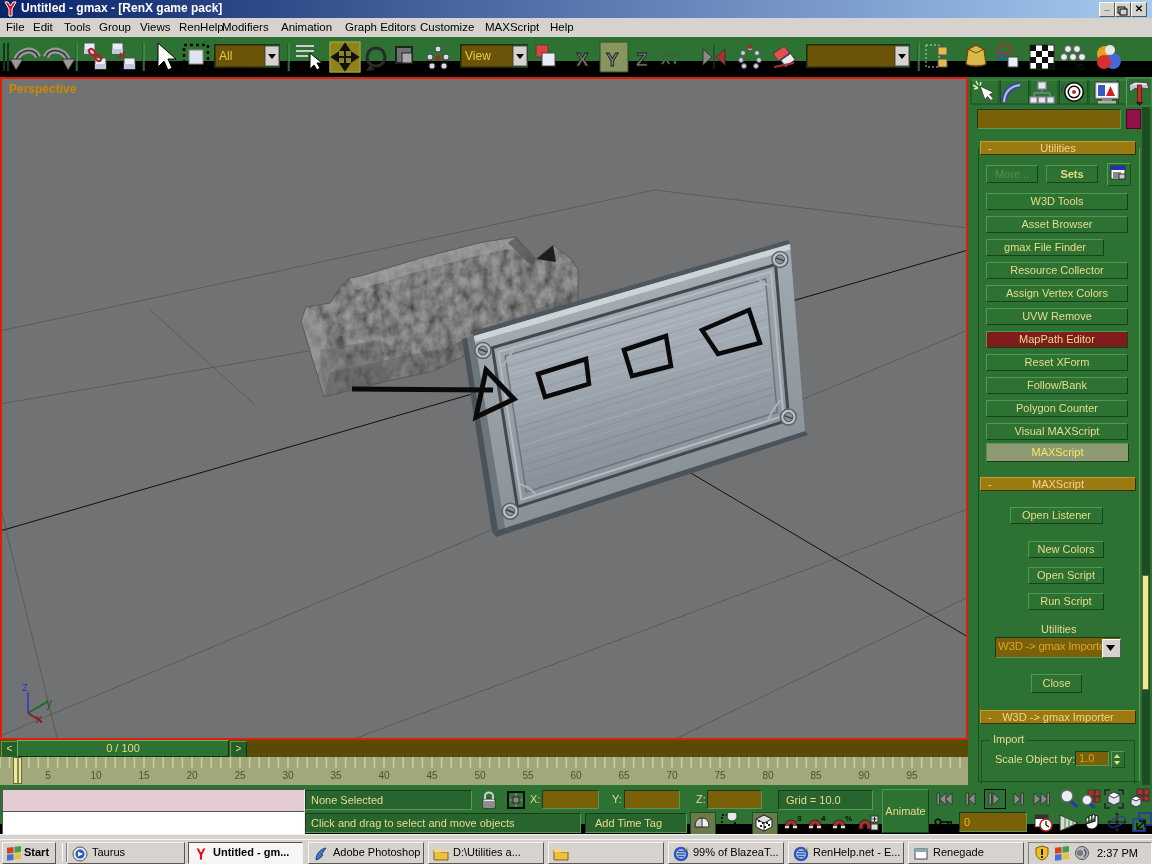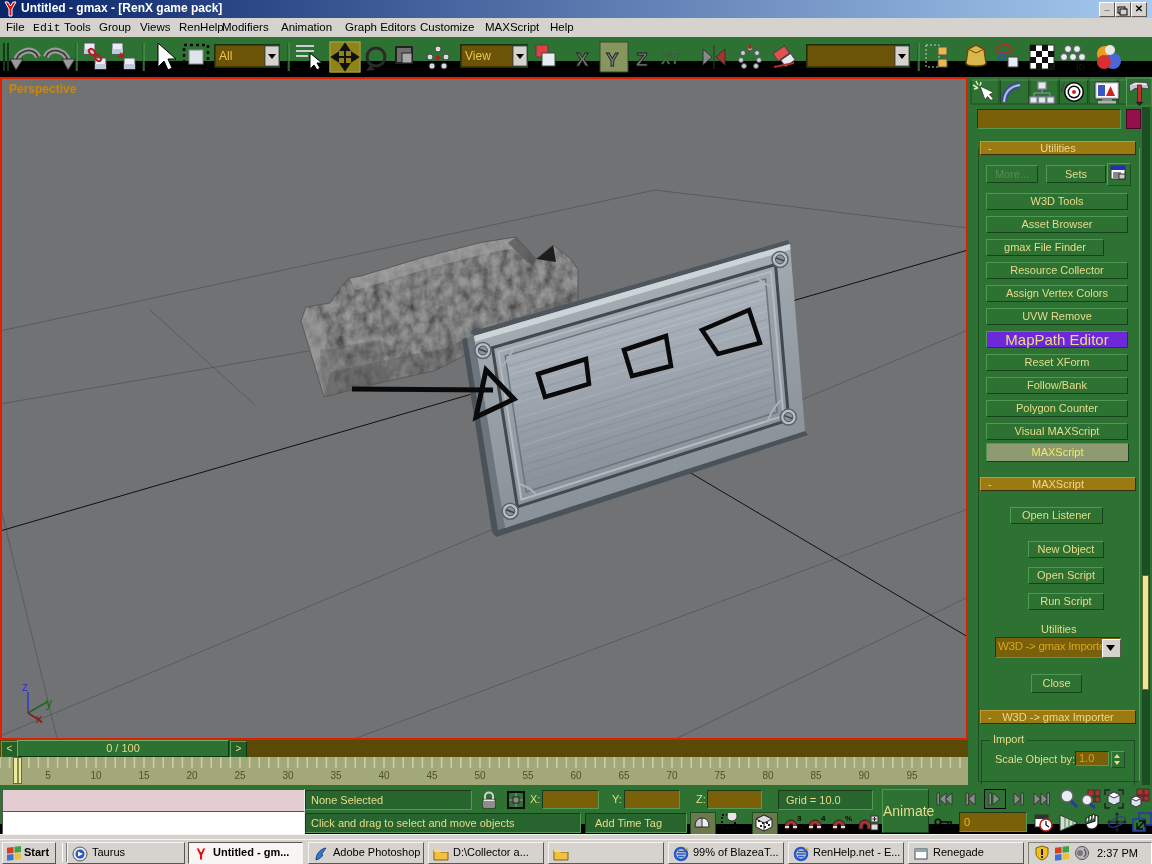--- a/index.html
+++ b/index.html
@@ -1,37 +1,37 @@
 <!DOCTYPE html>
 <html><head><meta charset="utf-8"><style>
 html,body{margin:0;padding:0;width:1152px;height:864px;overflow:hidden;background:#000;}
 body{font-family:"Liberation Sans",sans-serif;position:relative;}
 .abs{position:absolute;}
 .yt{color:#e9db8b;font-size:11px;}
-.btn{position:absolute;background:#2d7233;border-top:1px solid #4f9a52;border-left:1px solid #4f9a52;border-right:1px solid #15421a;border-bottom:1px solid #15421a;color:#e9db8b;font-size:14px;text-align:center;box-sizing:border-box;}
+.btn{position:absolute;background:#2d7233;border-top:1px solid #4f9a52;border-left:1px solid #4f9a52;border-right:1px solid #15421a;border-bottom:1px solid #15421a;color:#e9db8b;font-size:11px;text-align:center;box-sizing:border-box;}
 .fld{position:absolute;background:#7a6008;border-top:1px solid #1a3a1a;border-left:1px solid #1a3a1a;border-right:1px solid #569a56;border-bottom:1px solid #569a56;box-sizing:border-box;}
 .gfld{position:absolute;background:#28652e;border-top:1px solid #1a3a1a;border-left:1px solid #1a3a1a;border-right:1px solid #569a56;border-bottom:1px solid #569a56;box-sizing:border-box;color:#e9db8b;font-size:11px;}
 .tb{position:absolute;height:22px;background:#d6d3ce;border-top:1px solid #f5f4f2;border-left:1px solid #f5f4f2;border-right:1px solid #5a5751;border-bottom:1px solid #5a5751;font-size:11px;color:#000;box-sizing:border-box;white-space:nowrap;overflow:hidden;}
 </style></head><body>
 
 <div class="abs" style="left:0;top:0;width:1152px;height:18px;background:linear-gradient(to right,#0a246a,#a6caf0);">
  <svg class="abs" style="left:3px;top:1px" width="15" height="16" viewBox="0 0 15 16">
   <path d="M2 1 L5 1 L7.5 5 L10 1 L13 1 L9 8 L9 15 L6 15 L6 8 Z" fill="#e01010" stroke="#fff" stroke-width="1"></path>
  </svg>
  <span class="abs" style="left:21px;top:1px;color:#fff;font-size:12px;font-weight:bold;">Untitled - gmax - [RenX game pack]</span>
  <div class="abs" style="left:1099px;top:2px;width:14px;height:13px;background:#d6d3ce;border:1px solid;border-color:#fff #5a5751 #5a5751 #fff;font-size:9px;text-align:center;line-height:9px;font-weight:bold;">_</div>
  <div class="abs" style="left:1115px;top:2px;width:14px;height:13px;background:#d6d3ce;border:1px solid;border-color:#fff #5a5751 #5a5751 #fff;"><svg width="12" height="11">
         <rect x="2" y="1" width="7" height="6" fill="none" stroke="#000"></rect>
         <rect x="4" y="3" width="7" height="6" fill="#d6d3ce" stroke="#000"></rect>
       </svg></div>
  <div class="abs" style="left:1131px;top:2px;width:14px;height:13px;background:#d6d3ce;border:1px solid;border-color:#fff #5a5751 #5a5751 #fff;text-align:center;font-size:10px;line-height:11px;font-weight:bold;">✕</div>
 </div>
 <div class="abs" style="left:0;top:18px;width:1152px;height:19px;background:#d6d3ce;">
     <span class="abs" style="left:6px;top:3px;color:#000;font-size:11.5px;">File</span>
-    <span class="abs" style="left:33px;top:3px;color:#000;font-size:11.5px;font-family:Liberation Mono, monospace;">Edit</span>
+    <span class="abs" style="left:33px;top:3px;color:#000;font-size:11.5px;">Edit</span>
     <span class="abs" style="left:64px;top:3px;color:#000;font-size:11.5px;">Tools</span>
     <span class="abs" style="left:99px;top:3px;color:#000;font-size:11.5px;">Group</span>
     <span class="abs" style="left:140px;top:3px;color:#000;font-size:11.5px;">Views</span>
     <span class="abs" style="left:179px;top:3px;color:#000;font-size:11.5px;">RenHelp</span>
     <span class="abs" style="left:222px;top:3px;color:#000;font-size:11.5px;">Modifiers</span>
     <span class="abs" style="left:281px;top:3px;color:#000;font-size:11.5px;">Animation</span>
     <span class="abs" style="left:345px;top:3px;color:#000;font-size:11.5px;">Graph Editors</span>
     <span class="abs" style="left:420px;top:3px;color:#000;font-size:11.5px;">Customize</span>
     <span class="abs" style="left:485px;top:3px;color:#000;font-size:11.5px;">MAXScript</span>
     <span class="abs" style="left:550px;top:3px;color:#000;font-size:11.5px;">Help</span>
@@ -313,45 +313,45 @@
       </g>
     </svg>
     <div class="fld" style="left:9px;top:32px;width:144px;height:20px;"></div>
     <div class="abs" style="left:158px;top:32px;width:15px;height:20px;background:#93104c;border:1px solid #4a0828;box-sizing:border-box;"></div>
     <div class="abs" style="left:12px;top:64px;width:156px;height:14px;background:#9c7a12;border-top:1px solid #c09a30;border-left:1px solid #c09a30;border-right:1px solid #3a2e08;border-bottom:1px solid #3a2e08;box-sizing:border-box;">
       <span class="abs" style="left:7px;top:0px;color:#ead98c;font-size:11px;">-</span>
       <span class="abs" style="left:0;top:0px;width:100%;text-align:center;color:#ead98c;font-size:11px;">Utilities</span>
     </div>
     <div class="abs" style="left:10px;top:71px;width:160px;height:633px;border-left:1px solid #1d4d22;border-bottom:1px solid #1d4d22;border-right:1px solid #56a05a;"></div>
     <div class="btn" style="left:18px;top:88px;width:52px;height:18px;line-height:16px;font-size:11px;color:#5a8a5a;background:#2d7233;">More...</div>
-    <div class="btn" style="left:78px;top:88px;width:60px;height:18px;line-height:16px;font-size:11px;color:#e9db8b;background:#2d7233;">Sets</div>
+    <div class="btn" style="left:78px;top:88px;width:52px;height:18px;line-height:16px;font-size:11px;color:#e9db8b;background:#2d7233;font-weight:bold;">Sets</div>
     <div class="abs" style="left:139px;top:86px;width:22px;height:21px;background:#2d7233;border:1px solid #56a05a;border-right-color:#1d4d22;border-bottom-color:#1d4d22;"><svg width="20" height="19">
         <rect x="3" y="2" width="14" height="13" fill="#fff" stroke="#333"></rect>
         <rect x="3" y="2" width="14" height="4" fill="#2030b0"></rect>
         <rect x="5" y="8" width="8" height="6" fill="#888"></rect>
         <rect x="11" y="10" width="6" height="5" fill="#ccc" stroke="#333"></rect>
       </svg></div>
     <div class="btn" style="left:18px;top:116px;width:142px;height:17px;line-height:15px;font-size:11px;color:#e9db8b;background:#2d7233;">W3D Tools</div>
     <div class="btn" style="left:18px;top:139px;width:142px;height:17px;line-height:15px;font-size:11px;color:#e9db8b;background:#2d7233;">Asset Browser</div>
     <div class="btn" style="left:18px;top:162px;width:118px;height:17px;line-height:15px;font-size:11px;color:#e9db8b;background:#2d7233;">gmax File Finder</div>
     <div class="btn" style="left:18px;top:185px;width:142px;height:17px;line-height:15px;font-size:11px;color:#e9db8b;background:#2d7233;">Resource Collector</div>
     <div class="btn" style="left:18px;top:208px;width:142px;height:17px;line-height:15px;font-size:11px;color:#e9db8b;background:#2d7233;">Assign Vertex Colors</div>
     <div class="btn" style="left:18px;top:231px;width:142px;height:17px;line-height:15px;font-size:11px;color:#e9db8b;background:#2d7233;">UVW Remove</div>
-    <div class="btn" style="left:18px;top:254px;width:142px;height:17px;line-height:15px;font-size:15px;color:#e9db8b;background:#6d28d9;">MapPath Editor</div>
+    <div class="btn" style="left:18px;top:254px;width:142px;height:17px;line-height:15px;font-size:11px;color:#e9db8b;background:#7f1d1d;">MapPath Editor</div>
     <div class="btn" style="left:18px;top:277px;width:142px;height:17px;line-height:15px;font-size:11px;color:#e9db8b;background:#2d7233;">Reset XForm</div>
     <div class="btn" style="left:18px;top:300px;width:142px;height:17px;line-height:15px;font-size:11px;color:#e9db8b;background:#2d7233;">Follow/Bank</div>
     <div class="btn" style="left:18px;top:323px;width:142px;height:17px;line-height:15px;font-size:11px;color:#e9db8b;background:#2d7233;">Polygon Counter</div>
     <div class="btn" style="left:18px;top:346px;width:142px;height:17px;line-height:15px;font-size:11px;color:#e9db8b;background:#2d7233;">Visual MAXScript</div>
     <div class="btn" style="left:18px;top:366px;width:143px;height:19px;line-height:17px;font-size:11px;color:#f3e768;background:#8e9a72;">MAXScript</div>
     <div class="abs" style="left:12px;top:400px;width:156px;height:14px;background:#9c7a12;border-top:1px solid #c09a30;border-left:1px solid #c09a30;border-right:1px solid #3a2e08;border-bottom:1px solid #3a2e08;box-sizing:border-box;">
       <span class="abs" style="left:7px;top:0px;color:#ead98c;font-size:11px;">-</span>
       <span class="abs" style="left:0;top:0px;width:100%;text-align:center;color:#ead98c;font-size:11px;">MAXScript</span>
     </div>
     <div class="btn" style="left:42px;top:430px;width:93px;height:17px;line-height:15px;font-size:11px;color:#e9db8b;background:#2d7233;">Open Listener</div>
-    <div class="btn" style="left:60px;top:464px;width:76px;height:17px;line-height:15px;font-size:11px;color:#e9db8b;background:#2d7233;">New Object</div>
+    <div class="btn" style="left:60px;top:464px;width:76px;height:17px;line-height:15px;font-size:11px;color:#e9db8b;background:#2d7233;">New Colors</div>
     <div class="btn" style="left:60px;top:490px;width:76px;height:17px;line-height:15px;font-size:11px;color:#e9db8b;background:#2d7233;">Open Script</div>
     <div class="btn" style="left:60px;top:516px;width:76px;height:17px;line-height:15px;font-size:11px;color:#e9db8b;background:#2d7233;">Run Script</div>
     <span class="abs yt" style="left:73px;top:546px;">Utilities</span>
     <div class="fld" style="left:27px;top:560px;width:126px;height:21px;"></div>
     <span class="abs" style="left:30px;top:563px;color:#d8a520;font-size:11.5px;white-space:nowrap;overflow:hidden;width:104px;letter-spacing:-0.3px;">W3D -&gt; gmax Importe</span>
     <div class="abs" style="left:134px;top:562px;width:17px;height:17px;background:#d6d3ce;border:1px solid;border-color:#fff #5a5751 #5a5751 #fff;"><svg width="15" height="15">
         <path d="M3 5 l4.5 6 l4.5 -6 z" fill="#000"></path>
       </svg></div>
     <div class="btn" style="left:63px;top:597px;width:51px;height:19px;line-height:17px;font-size:11px;color:#e9db8b;background:#2d7233;">Close</div>
     <div class="abs" style="left:12px;top:633px;width:156px;height:14px;background:#9c7a12;border-top:1px solid #c09a30;border-left:1px solid #c09a30;border-right:1px solid #3a2e08;border-bottom:1px solid #3a2e08;box-sizing:border-box;">
@@ -688,21 +688,21 @@
       <span class="abs" style="left:4px;top:3px;width:16px;height:16px;"><svg width="16" height="16">
           <path d="M13 2 C7 3 3 8 3 14 C6 13 8 12 10 9 L8.5 8.5 C10 6 11.5 4 13 2 Z" fill="#3878c8" stroke="#1a4a8a"></path>
         </svg></span>
       <span class="abs" style="left:24px;top:3px;">Adobe Photoshop</span>
     </div>
     <div class="tb" style="left:428px;top:2px;width:116px;background:#d6d3ce;">
       <span class="abs" style="left:4px;top:3px;width:16px;height:16px;"><svg width="16" height="16">
           <path d="M1 4 l5 0 l1.5 2 l7.5 0 l0 8 l-14 0 z" fill="#f0c040" stroke="#806020"></path>
           <path d="M1 6 l14 0 l0 -1 l-7.5 0 l-1.5 -2 l-5 0 z" fill="#f8d878"></path>
         </svg></span>
-      <span class="abs" style="left:24px;top:3px;">D:\Collector a...</span>
+      <span class="abs" style="left:24px;top:3px;">D:\Utilities a...</span>
     </div>
     <div class="tb" style="left:548px;top:2px;width:116px;background:#d6d3ce;">
       <span class="abs" style="left:4px;top:3px;width:16px;height:16px;"><svg width="16" height="16">
           <path d="M1 4 l5 0 l1.5 2 l7.5 0 l0 8 l-14 0 z" fill="#f0c040" stroke="#806020"></path>
           <path d="M1 6 l14 0 l0 -1 l-7.5 0 l-1.5 -2 l-5 0 z" fill="#f8d878"></path>
         </svg></span>
       <span class="abs" style="left:24px;top:21px;">D:\Renegade\D...</span>
     </div>
     <div class="tb" style="left:668px;top:2px;width:116px;background:#d6d3ce;">
       <span class="abs" style="left:4px;top:3px;width:16px;height:16px;"><svg width="16" height="16">

